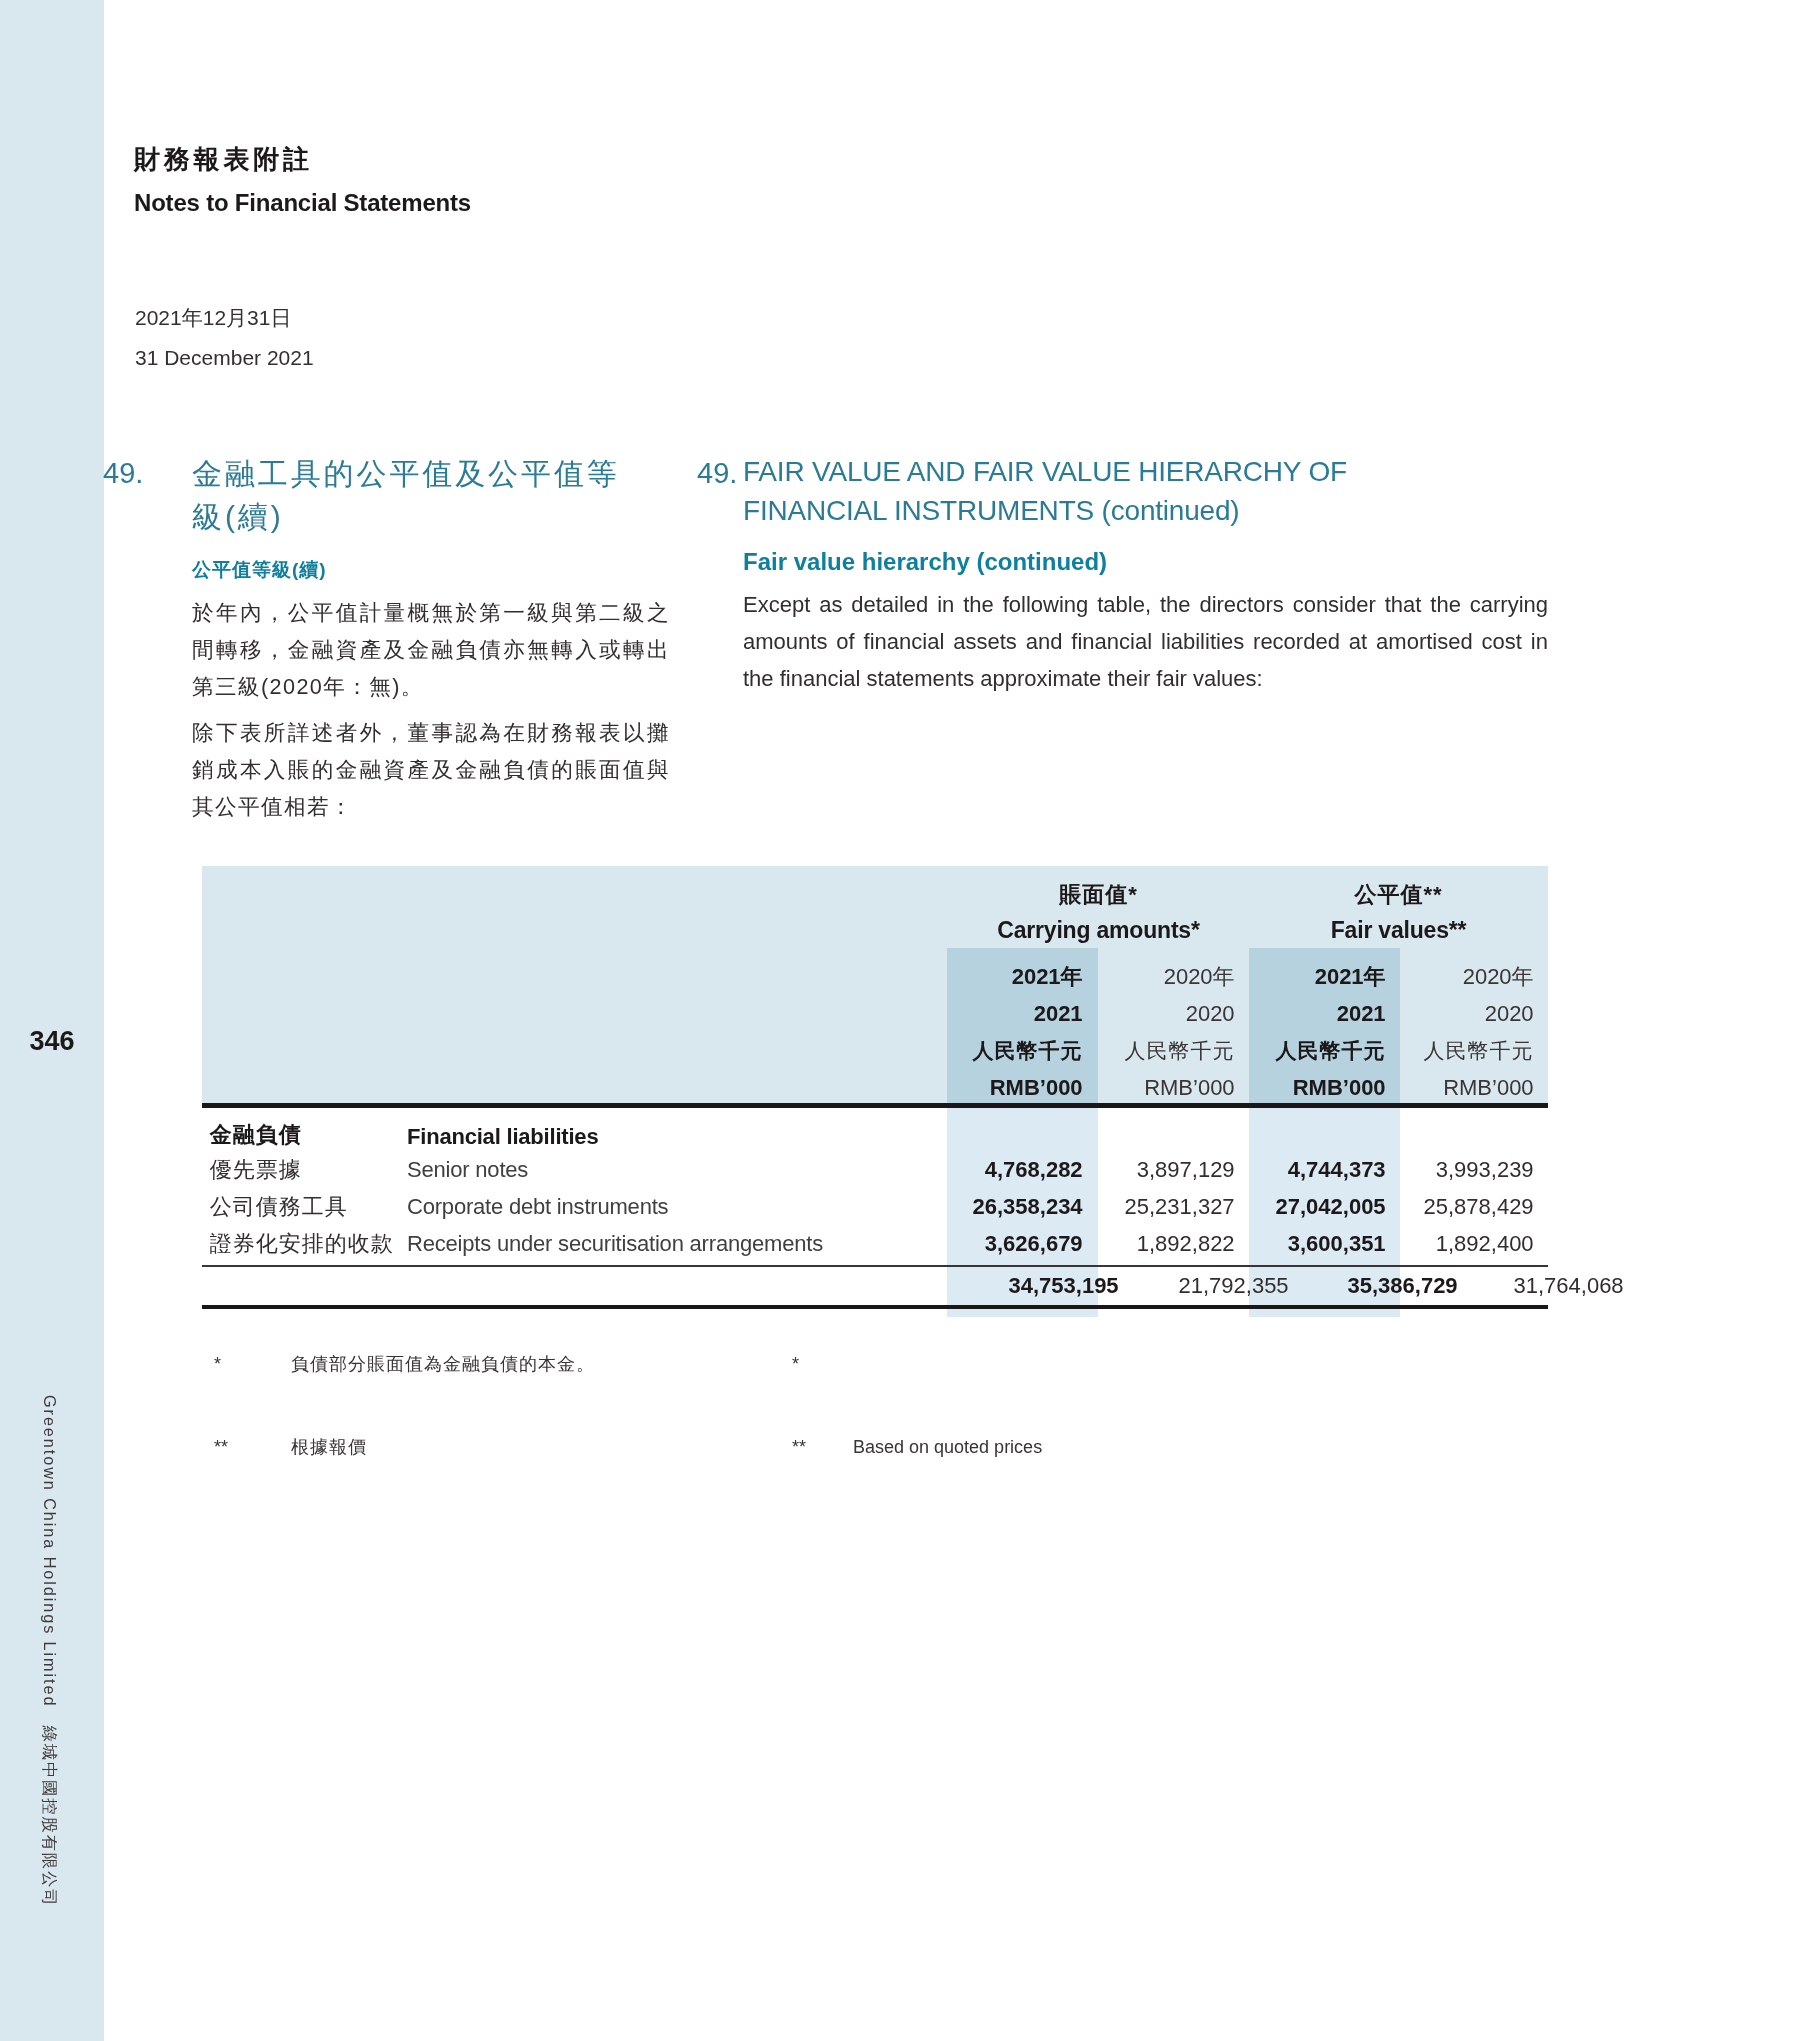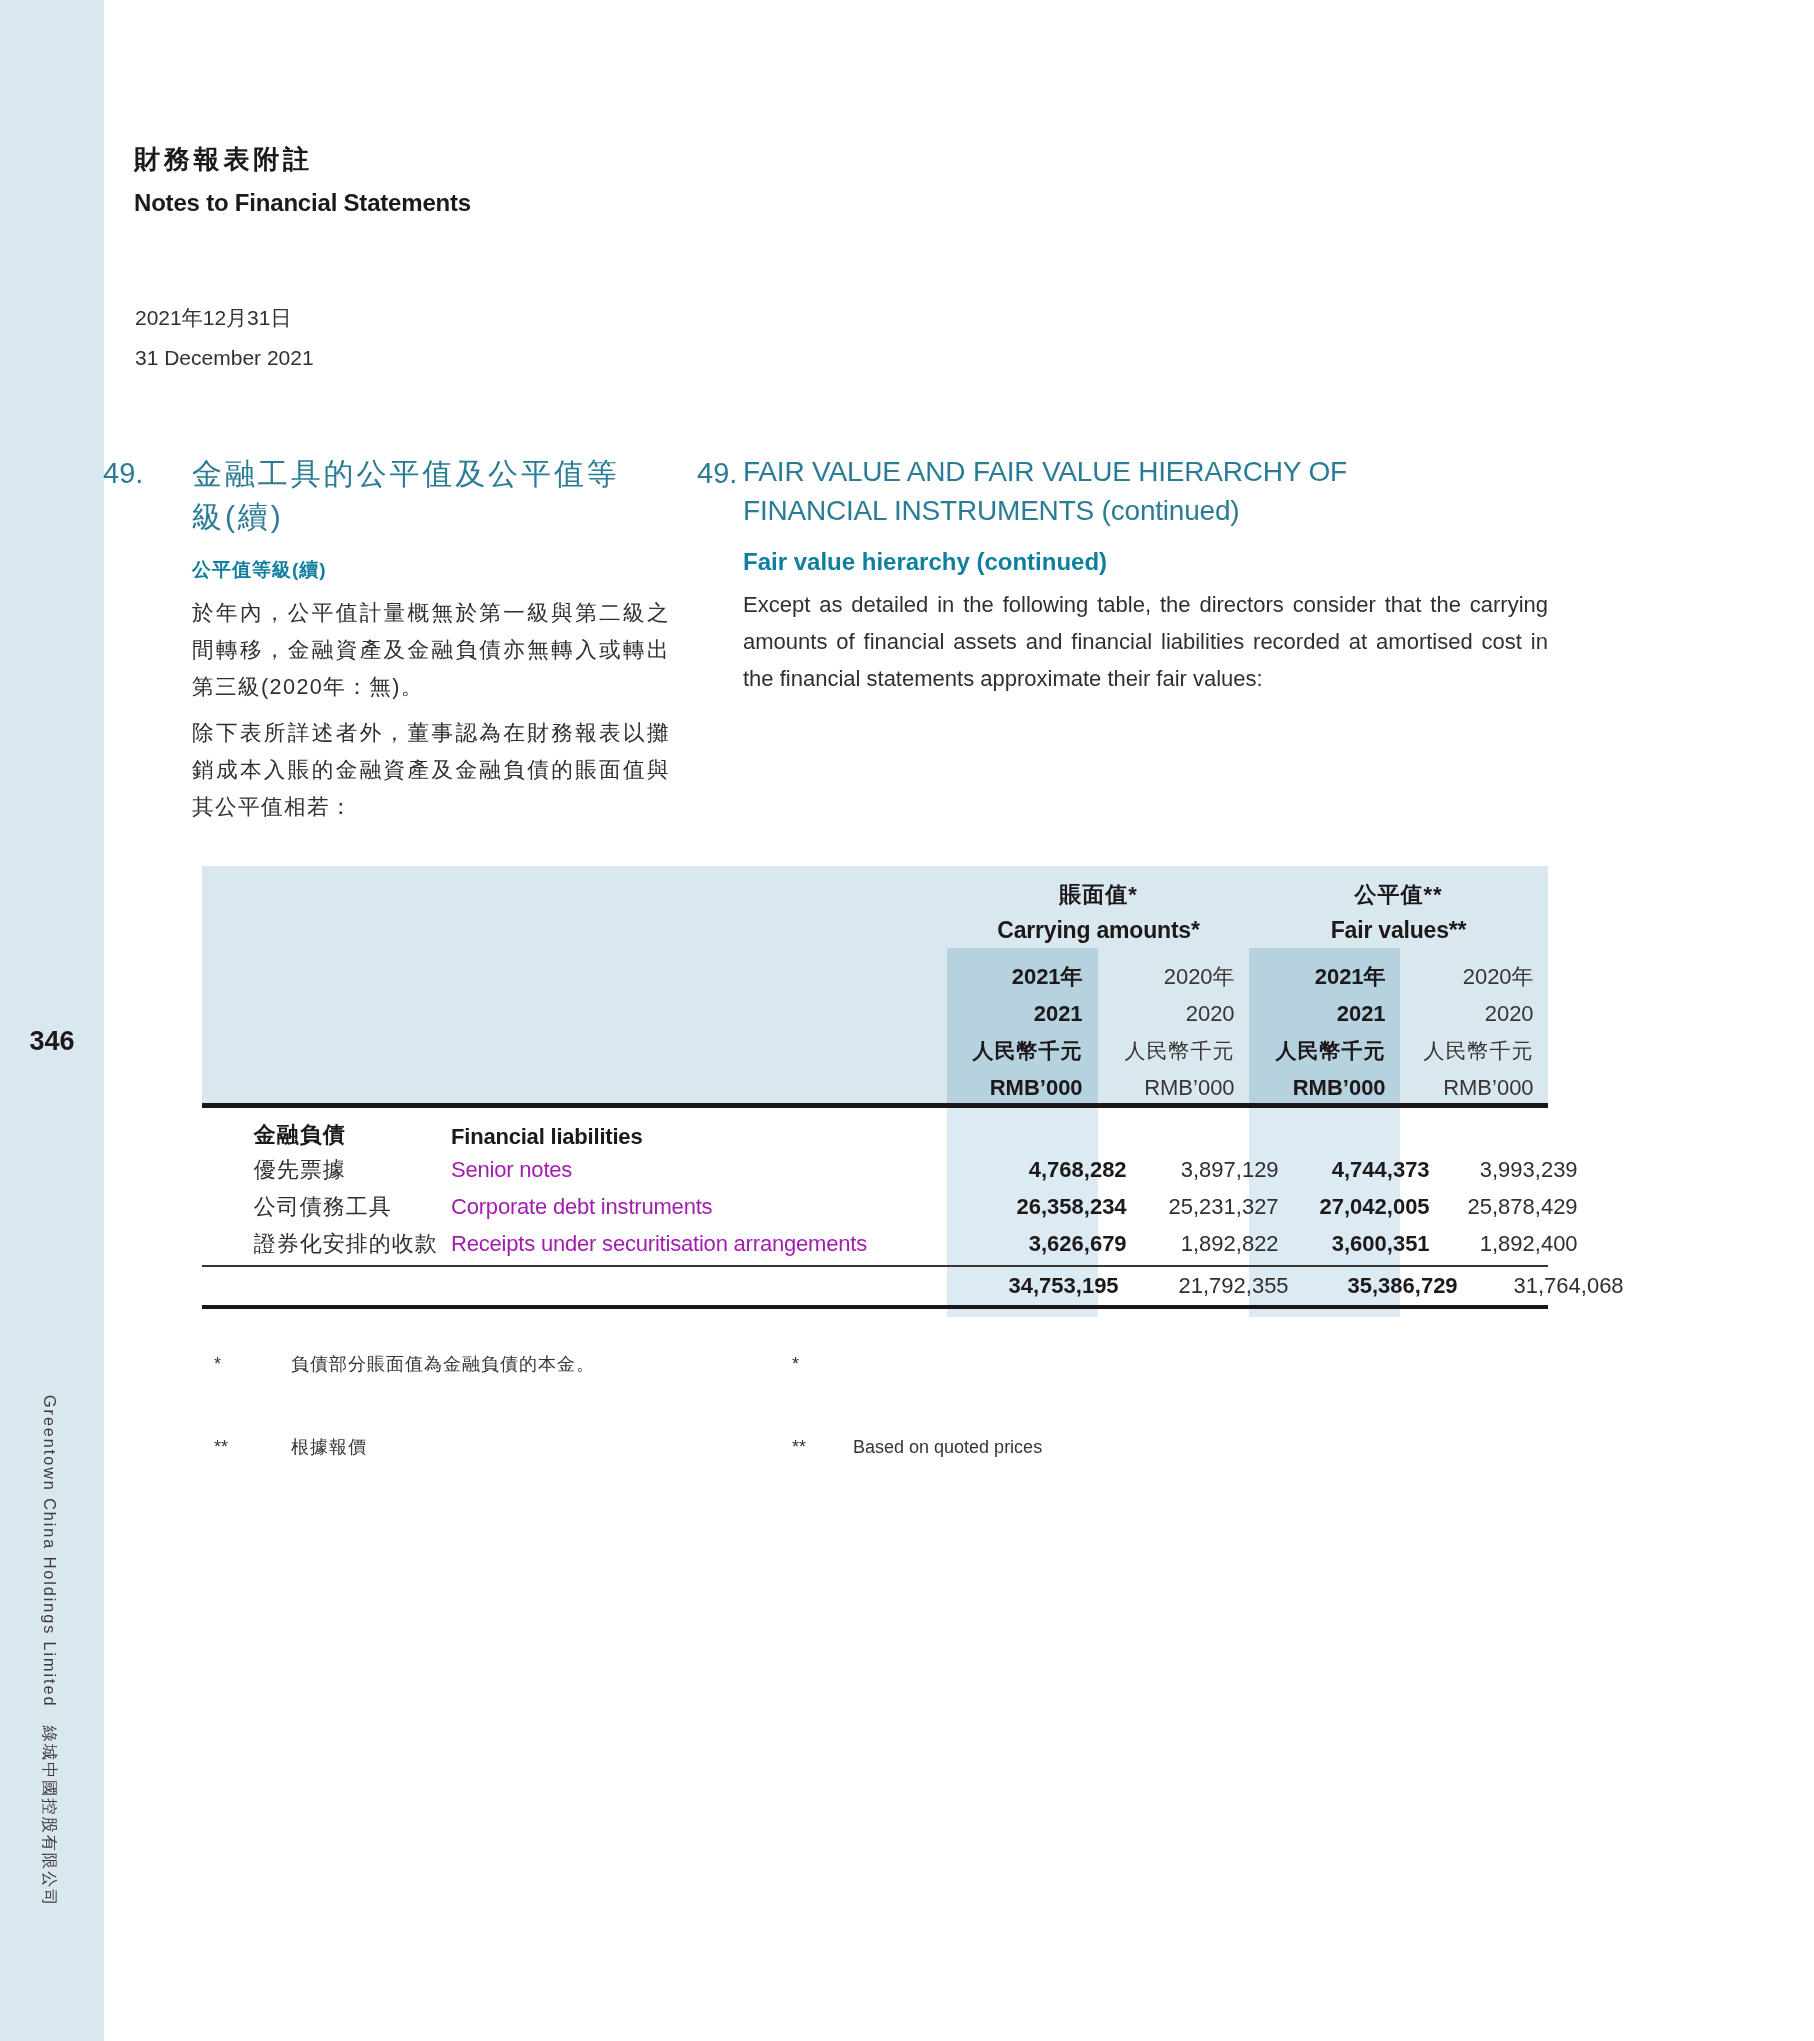--- a/index.html
+++ b/index.html
@@ -66,25 +66,25 @@
   .grp1{left:745px;top:10.6px;width:303px;}
   .grp2{left:1047px;top:10.6px;width:299px;}
   .grp-zh{font-size:22px;font-weight:700;line-height:35px;letter-spacing:1px;}
   .grp-en{font-size:23px;font-weight:700;line-height:37px;letter-spacing:-0.2px;}
   .grid{display:grid;grid-template-columns:var(--tcols);}
   .cols-row{position:absolute;left:0;top:92px;width:1346px;z-index:2;}
   .col-h{text-align:right;padding-right:15.4px;font-size:22px;color:#3a3435;}
   .col-h > div{line-height:37px;}
   .col-h .unit-zh{font-size:21px;letter-spacing:1px;}
   .col-h.b{color:var(--ink-strong);font-weight:700;}
-  .tbody{position:absolute;left:0;top:242px;width:1346px;z-index:2;margin-left:44px;}
+  .tbody{position:absolute;left:0;top:242px;width:1346px;z-index:2;}
   .trow{height:37px;align-items:center;font-size:22px;}
   .trow.r-sec{height:42px;align-items:end;padding-bottom:1.9px;}
   .lab-zh{padding-left:7.7px;letter-spacing:1px;color:#332d2e;}
-  .lab-en{color:#a21caf;letter-spacing:-0.2px;}
+  .lab-en{color:#404040;letter-spacing:-0.2px;}
   .num{text-align:right;padding-right:15.4px;color:#332d2e;}
   .b{font-weight:700;color:var(--ink-strong);}
   .total-row{position:absolute;left:0;top:401px;width:1346px;height:38px;align-items:center;font-size:22px;z-index:2;gap:18px;}
   
   .fn{position:absolute;left:214px;width:1333px;display:grid;grid-template-columns:77px 501px 61px 695px;
     font-size:18px;color:#393334;}
   .fn1{top:1350px;}
   .fn2{top:1433px;}
   .fn .star{line-height:29px;}
   .fn .fn-text{line-height:29px;text-align:justify;}

